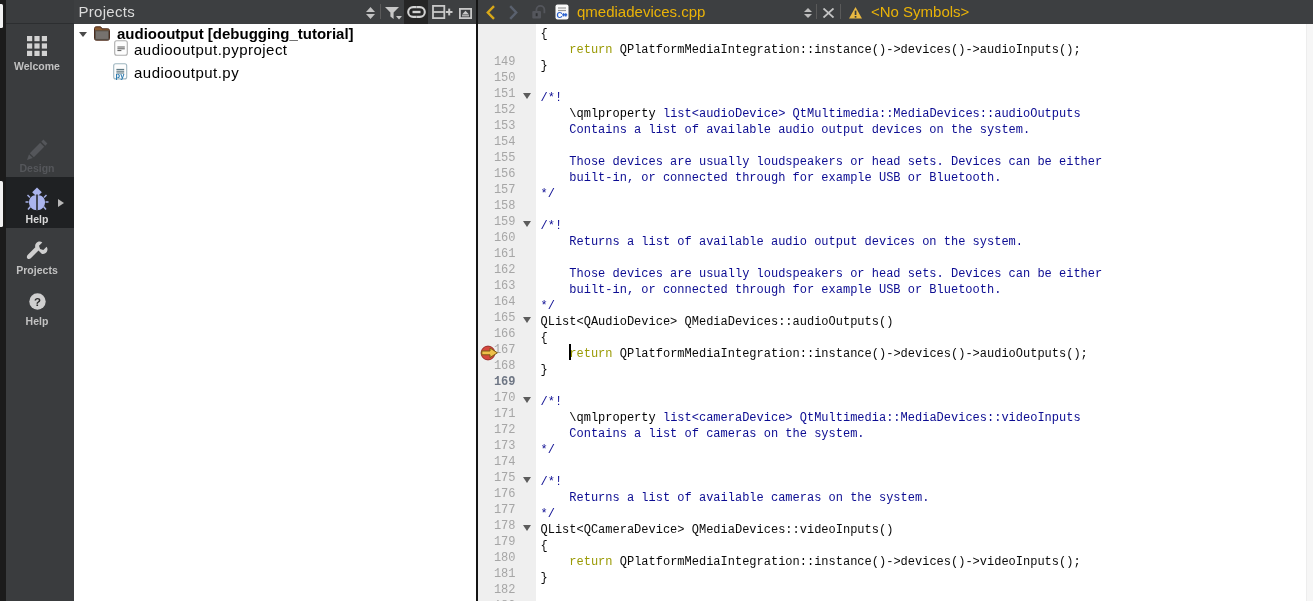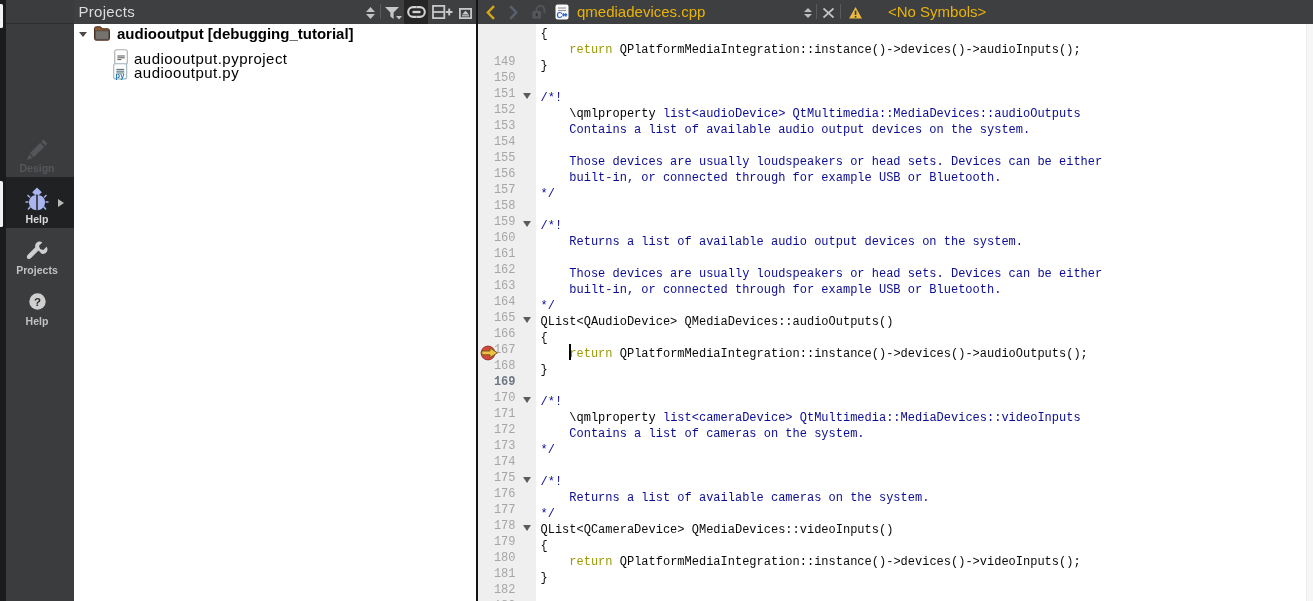--- a/index.html
+++ b/index.html
@@ -40,20 +40,36 @@
 </head>
 <body>
 <div class="abs" id="edgestrip">
   <div class="modeind" style="top:4px;height:24px;"></div>
   <div class="modeind" style="top:181px;height:46px;"></div>
 </div>
 
 <div class="abs" id="sidebar">
   <div class="sep"></div>
 
+  <div class="mode" style="top:24px;">
+    <svg width="20" height="21" viewBox="0 0 20 21" style="margin-left:-13px;top:11.5px;">
+      <g fill="#d2d2d2">
+        <rect x="0" y="0" width="5.2" height="5.2"></rect>
+          <rect x="7.4" y="0" width="5.2" height="5.2"></rect>
+          <rect x="14.8" y="0" width="5.2" height="5.2"></rect>
+        <rect x="0" y="7.4" width="5.2" height="5.2"></rect>
+          <rect x="7.4" y="7.4" width="5.2" height="5.2"></rect>
+          <rect x="14.8" y="7.4" width="5.2" height="5.2"></rect>
+        <rect x="0" y="14.8" width="5.2" height="5.2"></rect>
+          <rect x="7.4" y="14.8" width="5.2" height="5.2"></rect>
+          <rect x="14.8" y="14.8" width="5.2" height="5.2"></rect>
+      </g>
+    </svg>
+    <div class="lbl">Welcome</div>
+  </div>
 
 
   <div class="mode" style="top:126px;">
     <svg width="22" height="22" viewBox="0 0 22 22" style="margin-left:-14px;top:13px;">
       <g fill="#54565a">
         <polygon points="3.8,14.2 14.2,3.8 18.2,7.8 7.8,18.2"></polygon>
         <polygon points="15.3,2.7 17.4,0.6 21.4,4.6 19.3,6.7"></polygon>
         <polygon points="3,15.2 6.8,19 1,20.9"></polygon>
       </g>
     </svg>
@@ -131,21 +147,21 @@
 
 <div class="abs" id="ppbody">
   <div class="trow" style="top:0.5px;">
     <div style="position:absolute;left:5px;top:7px;width:0;height:0;border-left:4.5px solid transparent;border-right:4.5px solid transparent;border-top:5.5px solid #4a4a4a;"></div>
     <svg class="abs" style="left:20px;top:1px;" width="16" height="15" viewBox="0 0 16 15">
       <path d="M0.5,2.5 C0.5,1.5 1.2,0.8 2.2,0.8 L6,0.8 C6.8,0.8 7.2,1.2 7.5,1.8 L8,2.8 L13.8,2.8 C14.8,2.8 15.5,3.5 15.5,4.5 L15.5,12.5 C15.5,13.5 14.8,14.2 13.8,14.2 L2.2,14.2 C1.2,14.2 0.5,13.5 0.5,12.5 Z" fill="#8a5a30" stroke="#4a2a1c" stroke-width="1"></path>
       <rect x="1.3" y="4.8" width="13.4" height="8.6" fill="#76726e" stroke="#514c46" stroke-width="0.9"></rect>
     </svg>
     <span style="position:absolute;left:43px;top:0.5px;font-weight:bold;">audiooutput [debugging_tutorial]</span>
   </div>
-  <div class="trow" style="top:25px;text-align:center;">
+  <div class="trow" style="top:16px;text-align:center;">
     <svg class="abs" style="left:40px;top:0px;" width="14" height="16" viewBox="0 0 14 16">
       <rect x="0.7" y="0.7" width="12.6" height="14.6" rx="2" fill="#fdfdfd" stroke="#adadad" stroke-width="1.1"></rect>
       <g stroke="#595959" stroke-width="1">
         <line x1="3.4" y1="7" x2="10.8" y2="7"></line>
         <line x1="3.4" y1="8.8" x2="10.8" y2="8.8"></line>
         <line x1="3.4" y1="10.6" x2="7.4" y2="10.6"></line>
       </g>
     </svg>
     <span style="position:absolute;left:60px;top:0.6px;letter-spacing:0.48px;">audiooutput.pyproject</span>
   </div>
@@ -199,21 +215,21 @@
         <line x1="0.5" y1="0.5" x2="10.5" y2="9.5"></line>
         <line x1="10.5" y1="0.5" x2="0.5" y2="9.5"></line>
       </g>
   </svg>
   <div class="vsep" style="left:361.9px;"></div>
   <svg class="abs" style="left:370.6px;top:6.5px;" width="13" height="12" viewBox="0 0 13 12">
     <polygon points="6.5,0 13,11.5 0,11.5" fill="#e9b941"></polygon>
     <rect x="5.7" y="3.6" width="1.7" height="4.4" fill="#3a3a3a"></rect>
     <rect x="5.7" y="9" width="1.7" height="1.7" fill="#3a3a3a"></rect>
   </svg>
-  <div class="hd-txt" style="left:410px;text-align:center;">&lt;No Symbols&gt;</div>
+  <div class="hd-txt" style="left:393px;text-align:center;">&lt;No Symbols&gt;</div>
 </div>
 
 <div class="abs" style="left:1306px;top:24px;width:7px;height:577px;background:#f6f6f6;border-left:1px solid #ededed;z-index:3;"></div>
 <div class="abs" id="edbody">
   <div id="gutter"></div>
   <div id="nums">149
 150
 151
 152
 153

